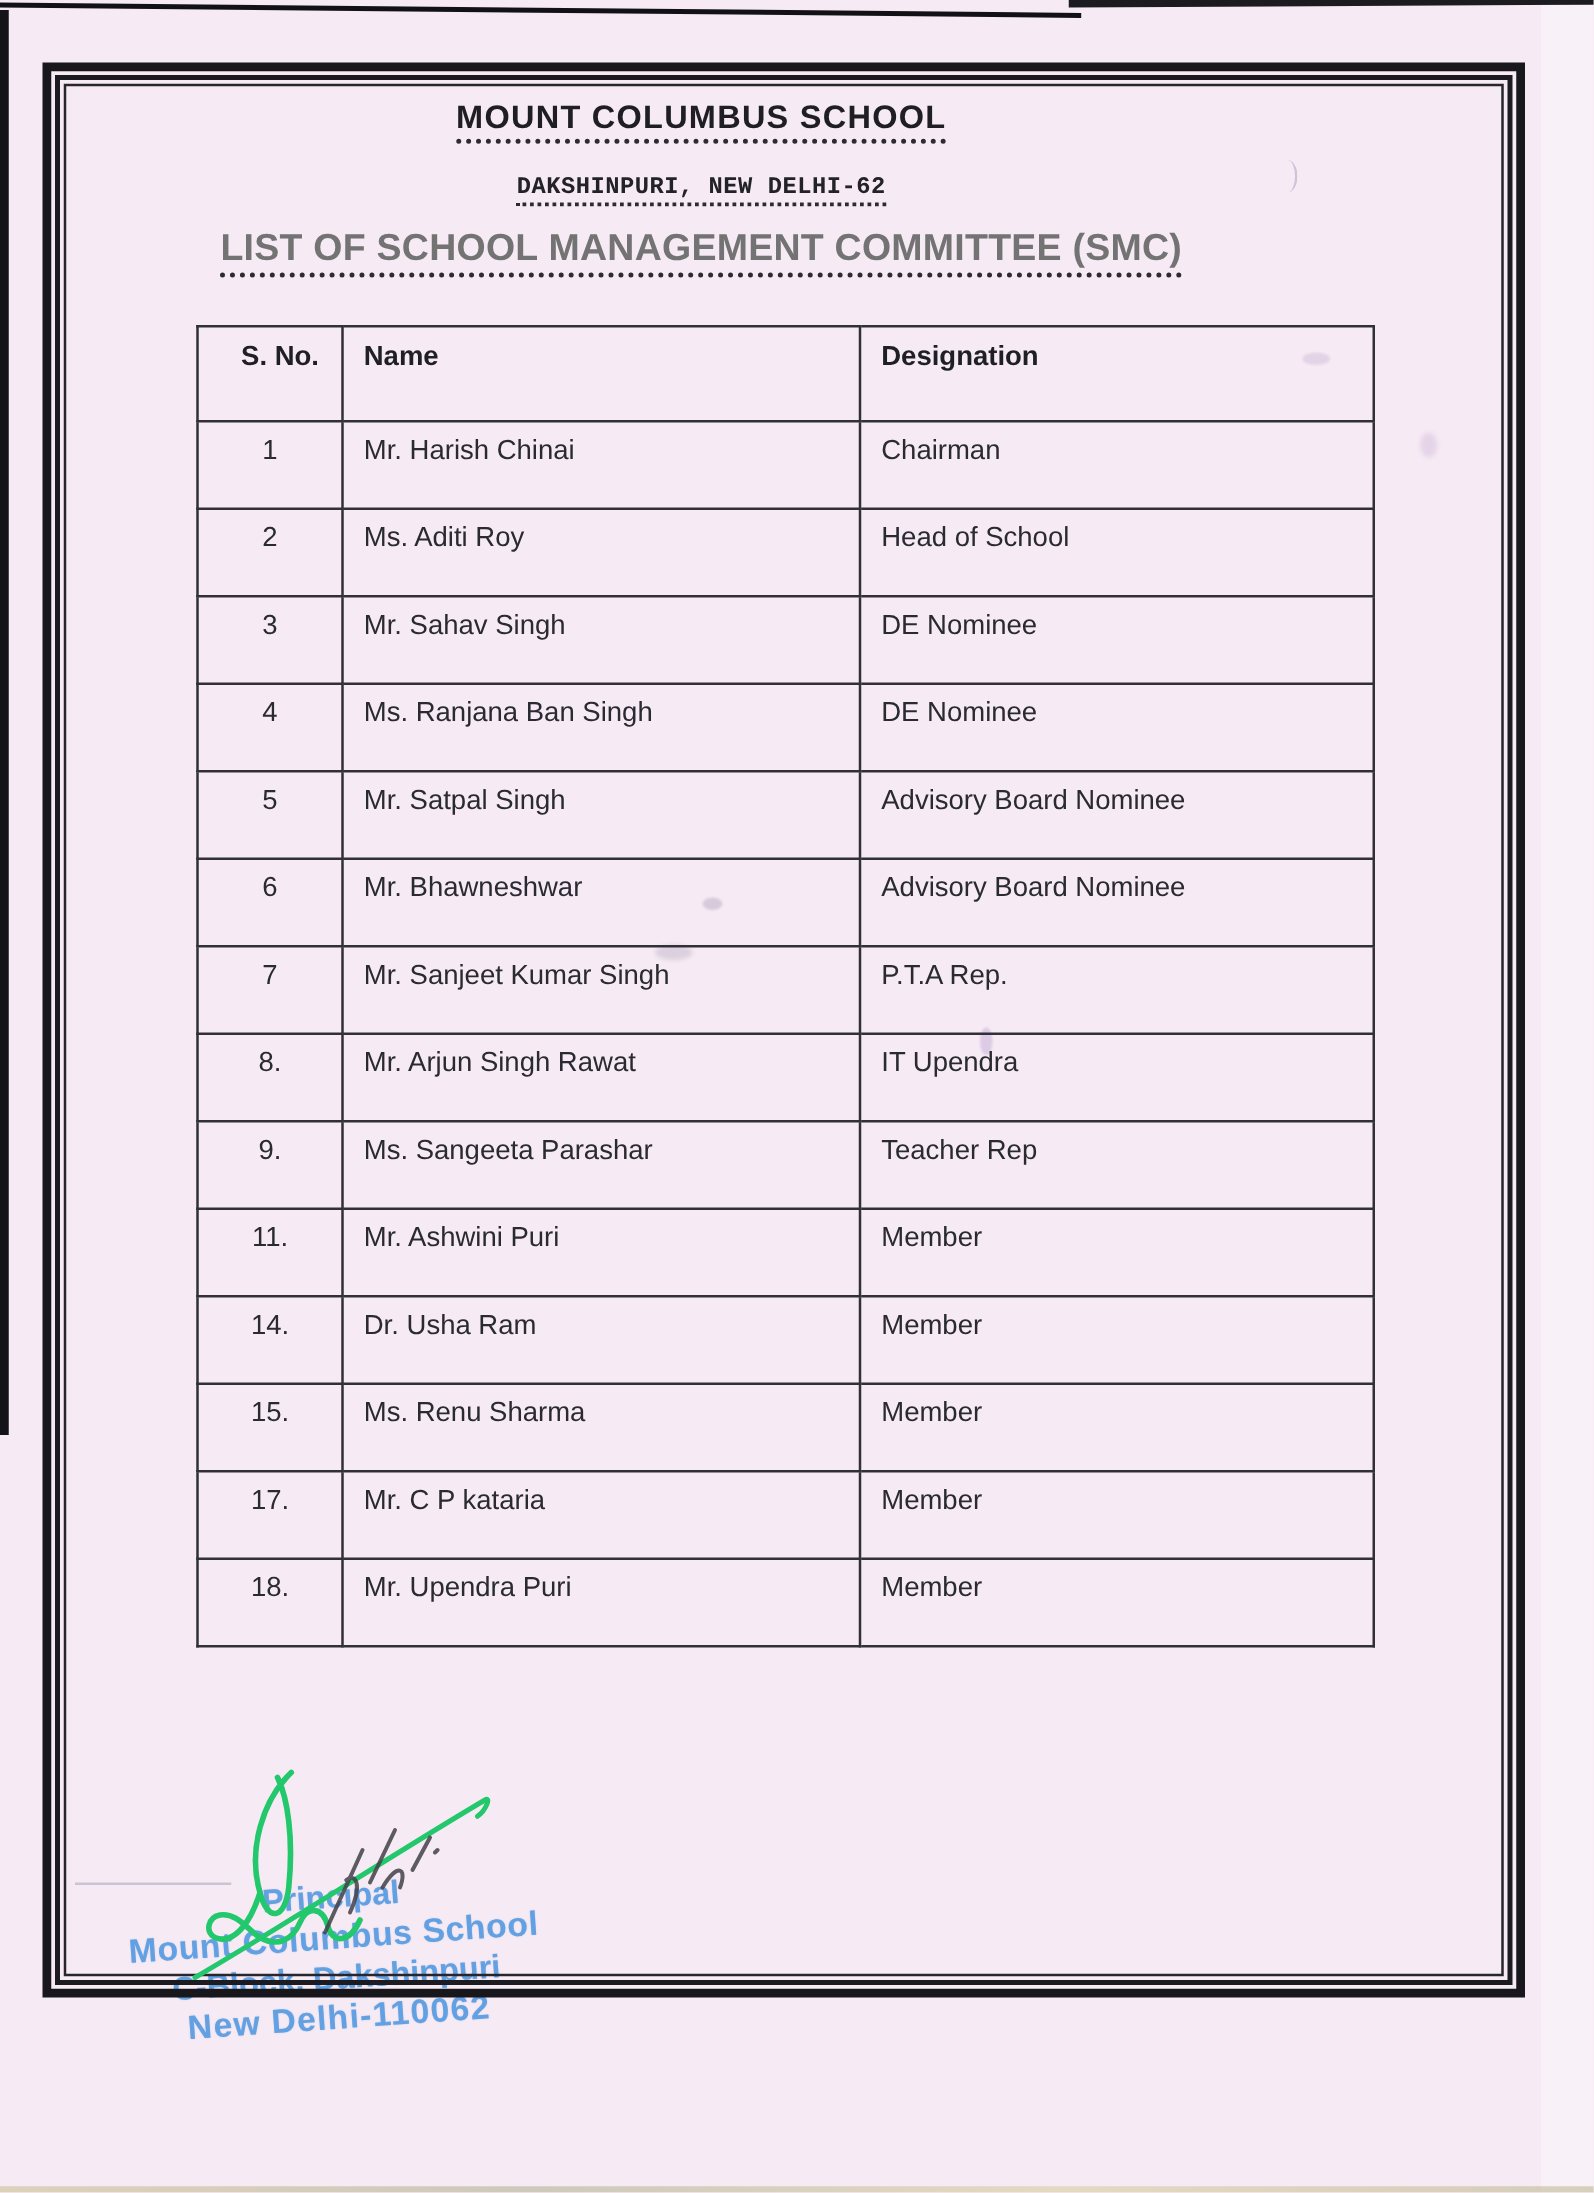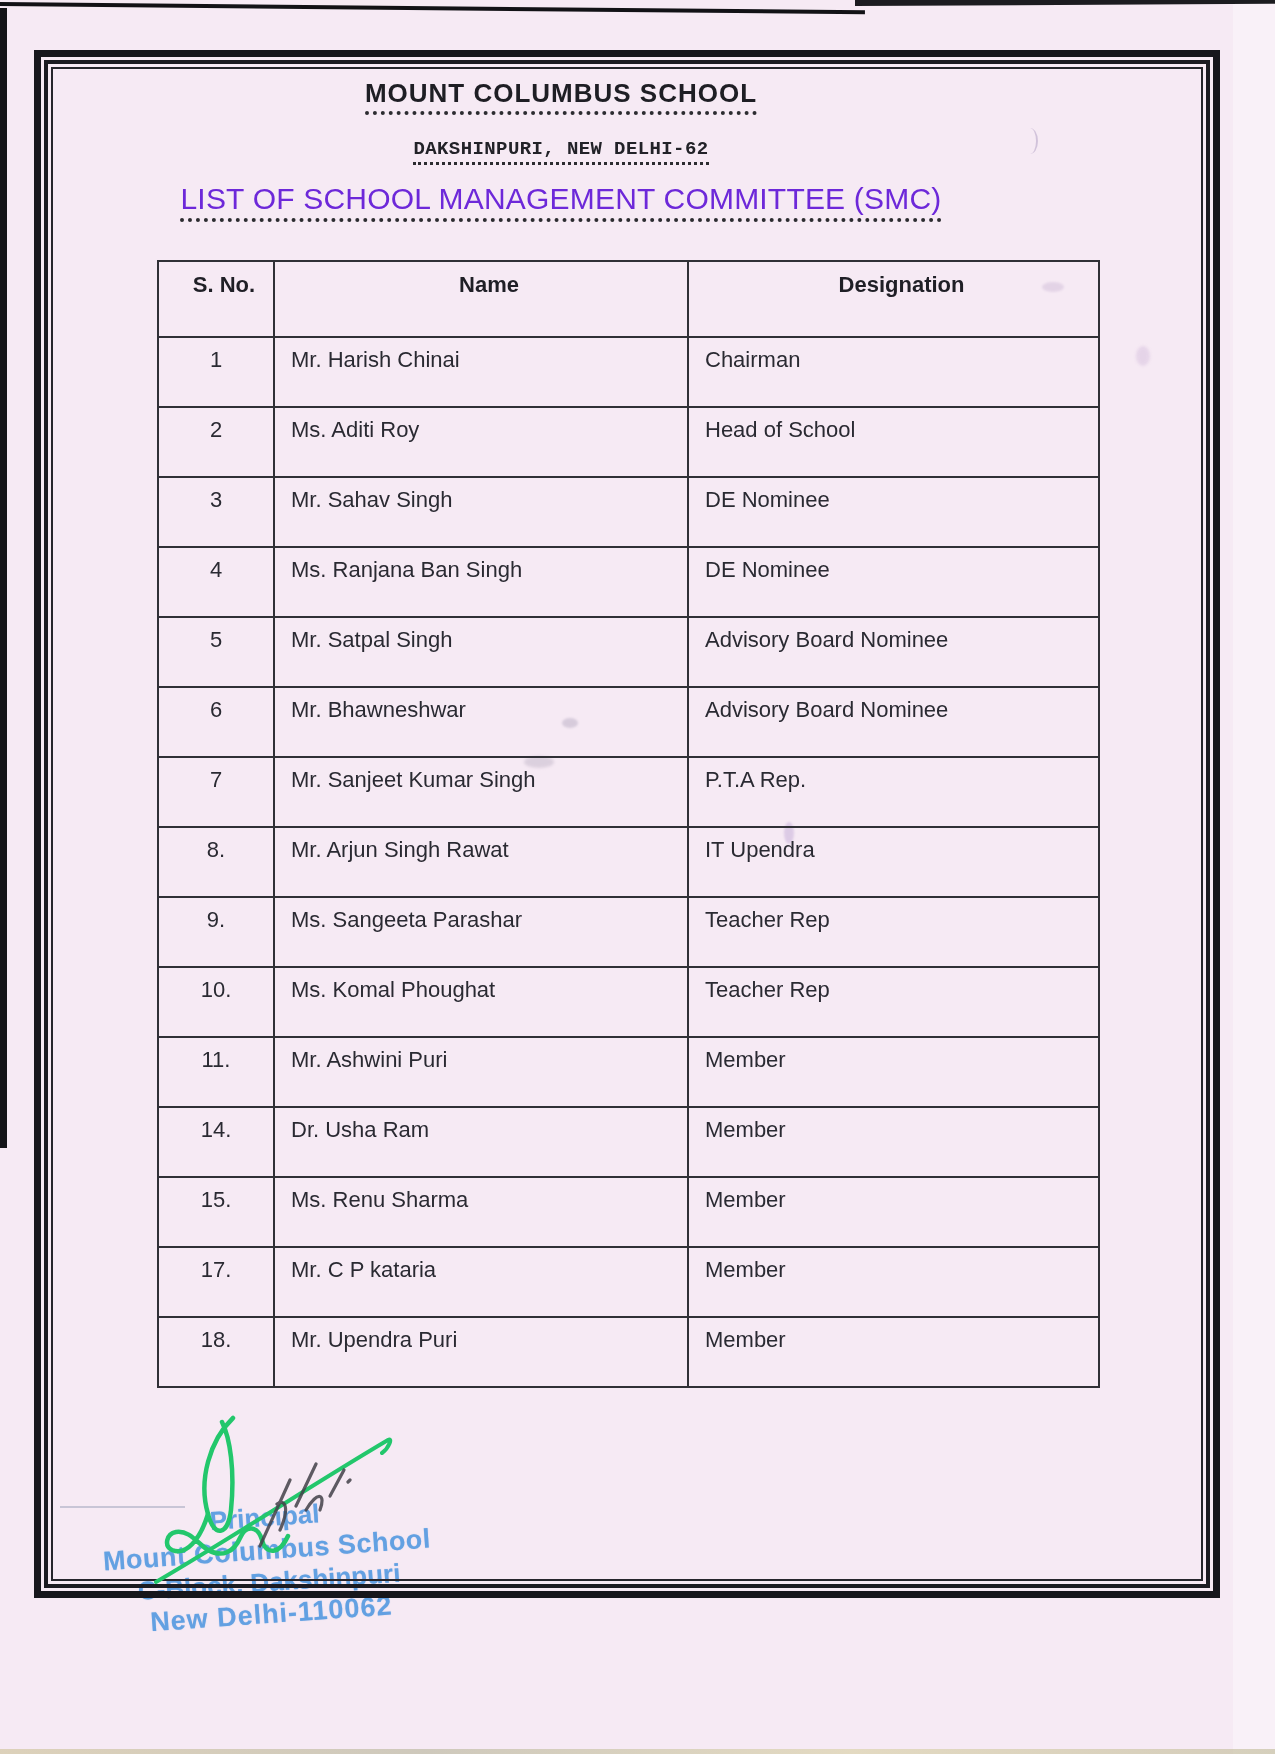--- a/index.html
+++ b/index.html
@@ -24,40 +24,40 @@
     font-size:26px;font-weight:bold;letter-spacing:1px;color:#1e1e24;
     border-bottom:4px dotted #2c2c30;padding-bottom:3px;
   }
   .address-line{top:138px;font-family:Liberation Mono, monospace;}
   .address-line span{
     font-size:19px;font-weight:bold;letter-spacing:.4px;color:#222228;
     border-bottom:3px dotted #2c2c30;padding-bottom:2px;
   }
   .list-title{top:182px;}
   .list-title span{
-    font-size:30px;font-weight:normal;letter-spacing:.2px;color:#6d28d9;
+    font-size:30px;font-weight:bold;letter-spacing:.2px;color:#737373;
     border-bottom:4px dotted #2c2c30;padding-bottom:3px;
   }
 
   
   table.smc{
     position:absolute;left:157px;top:260px;width:941px;z-index:3;
     border-collapse:collapse;table-layout:fixed;
     background:transparent;
   }
   table.smc col.c-sno{width:116px;}
   table.smc col.c-name{width:414px;}
   table.smc col.c-desig{width:411px;}
   table.smc th, table.smc td{
     border:2px solid #303036;
     vertical-align:top;
     font-size:22px;
   }
   table.smc th{
-    height:64px;font-weight:bold;text-align:center;
+    height:64px;font-weight:bold;text-align:left;
     padding:10px 0 0 16px;color:#1f1f26;
   }
   table.smc th.sno{text-align:center;padding-left:16px;}
   table.smc td{height:59px;padding:9px 0 0 16px;color:#2a2a32;}
   table.smc td.sno{text-align:center;padding-left:0;}
 
   
   .stamp{
     position:absolute;left:58px;top:1502px;width:420px;z-index:4;
     transform:rotate(-4deg);
@@ -173,25 +173,20 @@
         <td class="sno">8.</td>
         <td>Mr. Arjun Singh Rawat</td>
         <td>IT Upendra</td>
       </tr>
       <tr>
         <td class="sno">9.</td>
         <td>Ms. Sangeeta Parashar</td>
         <td>Teacher  Rep</td>
       </tr>
       <tr>
-        <td class="sno">10.</td>
-        <td>Ms. Komal Phoughat</td>
-        <td>Teacher  Rep</td>
-      </tr>
-      <tr>
         <td class="sno">11.</td>
         <td>Mr. Ashwini Puri</td>
         <td>Member</td>
       </tr>
       <tr>
         <td class="sno">14.</td>
         <td>Dr. Usha Ram</td>
         <td>Member</td>
       </tr>
       <tr>

